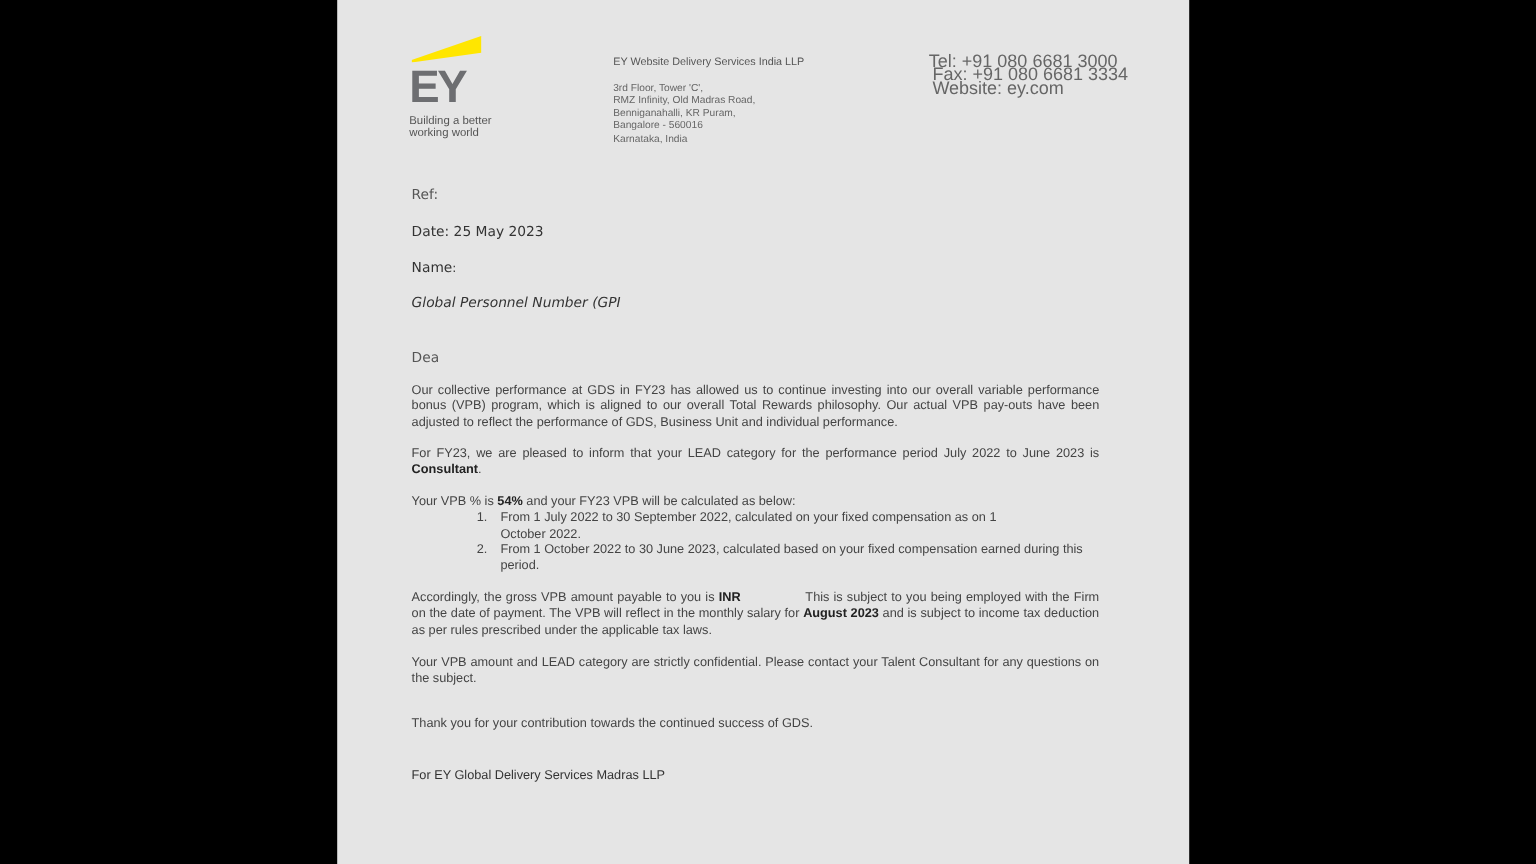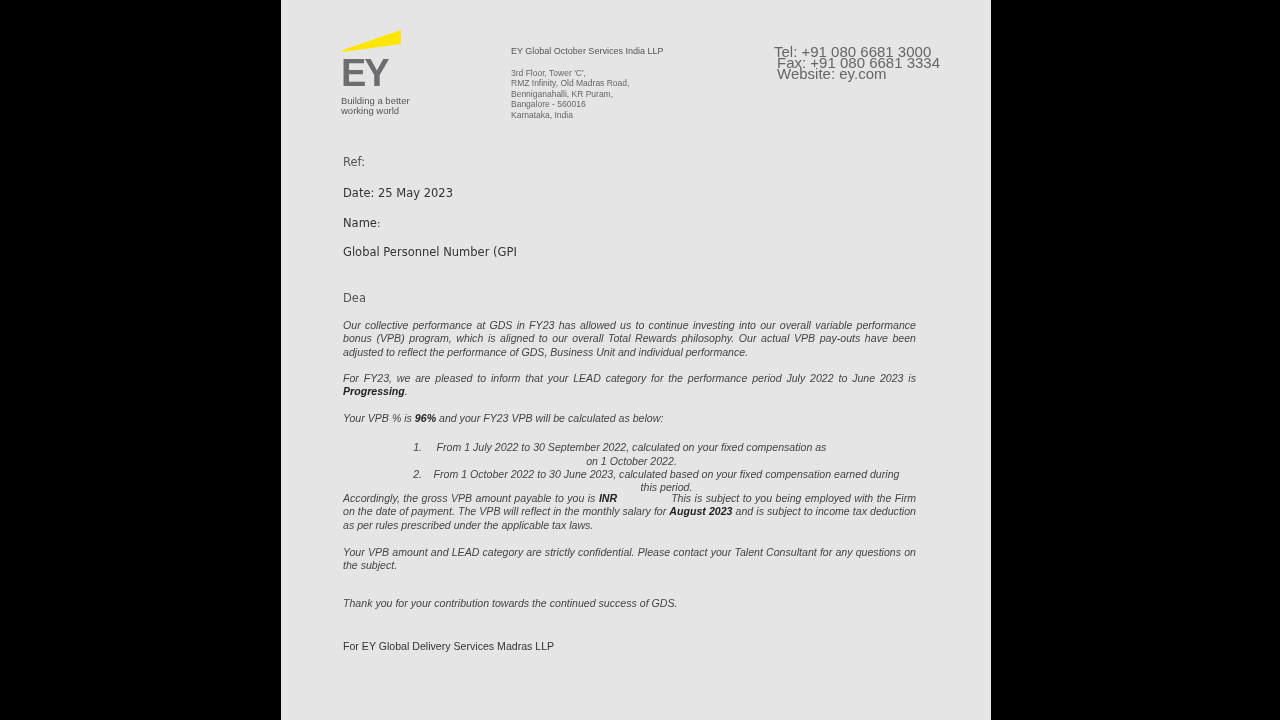--- a/index.html
+++ b/index.html
@@ -12,30 +12,30 @@
               font-weight:bold; font-size:38px; color:#6d6e71; letter-spacing:-2px; line-height:38px; }
   .logo .tag { position:absolute; left:0; top:66px; font-size:9.5px; line-height:10px; color:#555;
                font-family:"Liberation Sans", sans-serif; white-space:nowrap; }
   .addr { position:absolute; left:230px; top:46px; font-family:"Liberation Sans", sans-serif;
           font-size:8.5px; color:#666; line-height:10.5px; }
   .addr .co { font-size:9px; color:#555; margin-bottom:11px; }
   .contact { position:absolute; left:493px; top:46px; font-family:"Liberation Sans", sans-serif;
              font-size:15px; color:#666; line-height:11px; }
   .contact div:nth-child(2), .contact div:nth-child(3) { padding-left:3px; }
   .body { position:absolute; left:62px; width:573px; font-family:"Liberation Sans", sans-serif;
-          color:#444; font-size:10.6px; line-height:13.3px;font-style:italic; }
+          color:#444; font-size:10.6px; line-height:13.3px; }
   .hdrline { position:absolute; left:62px; font-family:"DejaVu Sans", sans-serif; font-size:11.5px; color:#333; }
   .ref { top:155px; color:#555; }
   .date { top:186px; }
   .name { top:216px;text-align:right; }
-  .gpn { top:245px; }
+  .gpn { top:245px;font-style:italic; }
   .dear { top:291px; color:#555; }
   p.j { margin:0; text-align:justify; }
   b { color:#222; font-weight:bold; }
-  ol { margin:16px; padding-left:66px;text-align:center; }
+  ol { margin:0; padding-left:66px; }
   ol li { padding-left:8px; }
   .sign { position:absolute; left:62px; top:640px; font-family:"Liberation Sans", sans-serif;
           font-size:10.6px; color:#333; }
 </style>
 </head>
 <body>
 
 <div class="page">
 
   <div class="logo">
@@ -43,21 +43,21 @@
       <polygon points="0,20 58,0 58,14 0,22" fill="#ffe600"></polygon>
     </svg>
     <div class="ey">EY</div>
     <div class="tag">
       <div>Building a better</div>
       <div>working world</div>
     </div>
   </div>
 
   <div class="addr">
-    <div class="co">EY Global October Services India LLP</div>
+    <div class="co">EY Website Delivery Services India LLP</div>
     <div>3rd Floor, Tower 'C',</div>
     <div>RMZ Infinity, Old Madras Road,</div>
     <div>Benniganahalli, KR Puram,</div>
     <div>Bangalore - 560016</div>
     <div>Karnataka, India</div>
   </div>
 
   <div class="contact">
     <div>Tel: +91 080 6681 3000</div>
     <div>Fax: +91 080 6681 3334</div>
@@ -68,25 +68,25 @@
   <div class="hdrline date">Date: 25 May 2023</div>
   <div class="hdrline name"><span>Name</span><span style="font-size:10px">:</span></div>
   <div class="hdrline gpn">Global Personnel Number (GPI</div>
   <div class="hdrline dear">Dea</div>
 
   <div class="body" style="top:319px">
     <p class="j">Our collective performance at GDS in FY23 has allowed us to continue investing into our overall variable performance bonus (VPB) program, which is aligned to our overall Total Rewards philosophy.  Our actual VPB pay-outs have been adjusted to reflect the performance of GDS, Business Unit and individual performance.</p>
   </div>
 
   <div class="body" style="top:372px">
-    <p class="j"><span>For FY23, we are pleased to inform that your LEAD category for the performance period July 2022 to June 2023 is </span><b>Progressing</b><span>.</span></p>
+    <p class="j"><span>For FY23, we are pleased to inform that your LEAD category for the performance period July 2022 to June 2023 is </span><b>Consultant</b><span>.</span></p>
   </div>
 
   <div class="body" style="top:412px">
-    <p class="j"><span>Your VPB % is </span><b>96%</b><span> and your FY23 VPB will be calculated as below:</span></p>
+    <p class="j"><span>Your VPB % is </span><b>54%</b><span> and your FY23 VPB will be calculated as below:</span></p>
     <ol>
       <li style="padding-right:70px">From 1 July 2022 to 30 September 2022, calculated on your fixed compensation as on 1 October 2022.</li>
       <li>From 1 October 2022 to 30 June 2023, calculated based on your fixed compensation earned during this period.</li>
     </ol>
   </div>
 
   <div class="body" style="top:492px">
     <p class="j"><span>Accordingly, the gross VPB amount payable to you is </span><b>INR</b><span style="display:inline-block;width:54px"></span><span>This is subject to you being employed with the Firm on the date of payment. The VPB will reflect in the monthly salary for </span><b>August 2023</b><span> and is subject to income tax deduction as per rules prescribed under the applicable tax laws.</span></p>
   </div>
 

